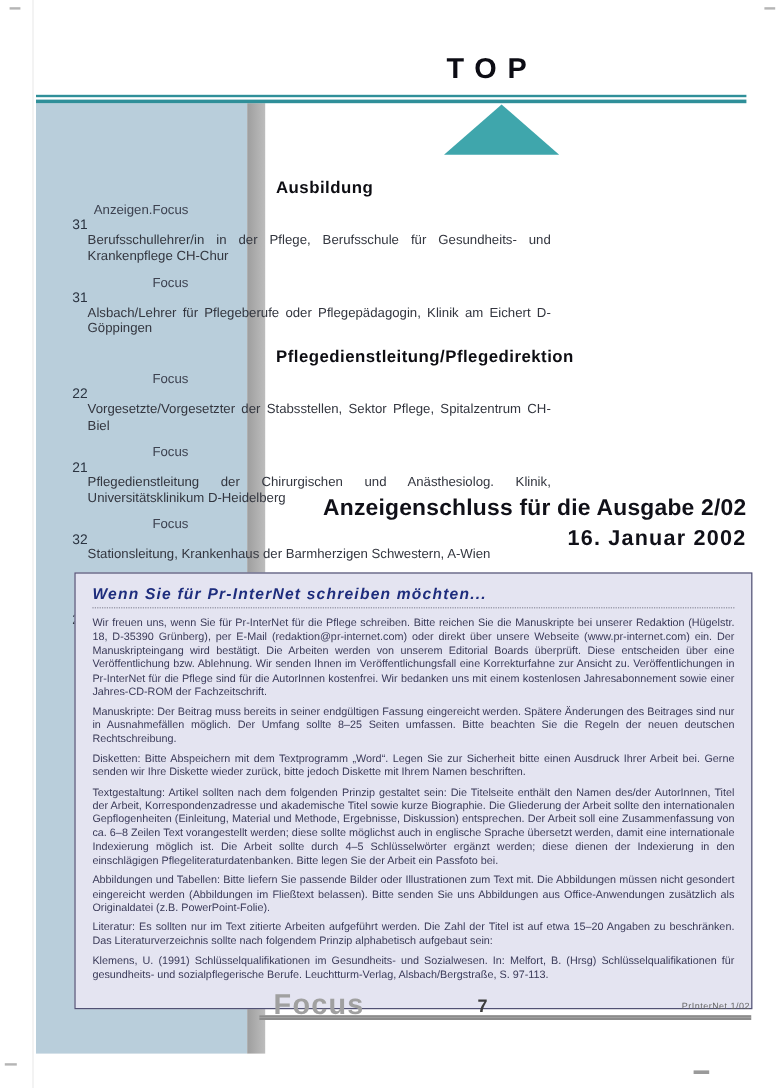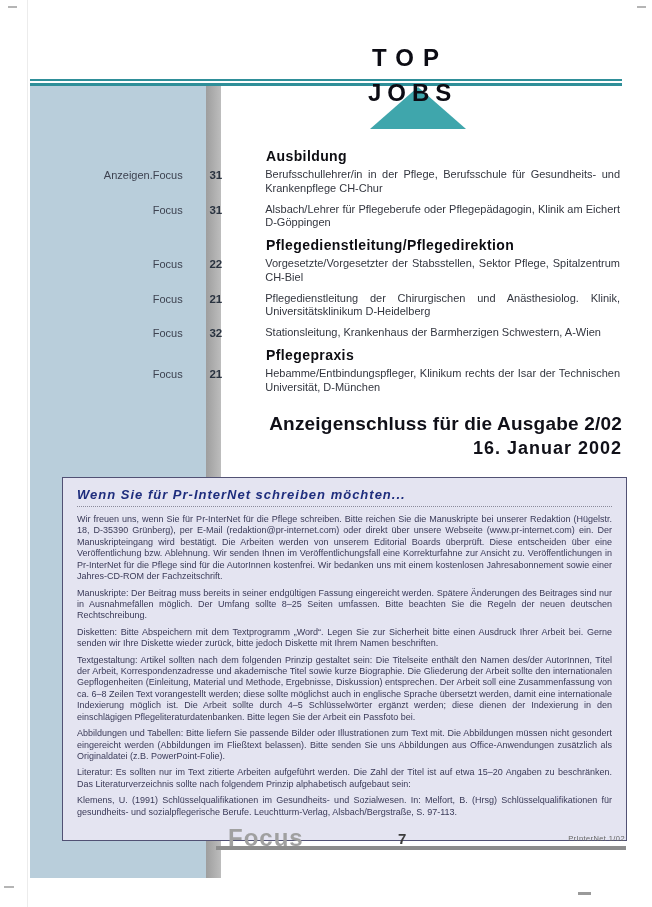--- a/index.html
+++ b/index.html
@@ -33,25 +33,25 @@
   .logo{position:absolute;left:366px;top:46px;width:104px;height:86px;}
   .logo .tri{position:absolute;left:4px;top:41px;width:0;height:0;
     border-left:48px solid transparent;border-right:48px solid transparent;
     border-bottom:42px solid var(--triangle);}
   .logo .l1,.logo .l2{position:relative;display:block;color:#0c0c14;font-weight:bold;
     font-size:24px;letter-spacing:9px;line-height:1;}
   .logo .l1{margin-left:6px;}
   .logo .l2{margin-top:11px;margin-left:2px;letter-spacing:6px;}
 
   
-  .listing{position:absolute;left:30px;top:141px;width:590px;padding-left:36px;}
+  .listing{position:absolute;left:30px;top:141px;width:590px;}
   .sec-heading{margin:7px 0 4px 200px;font-size:14px;font-weight:bold;color:#0d0d12;letter-spacing:.4px;}
-  .entry{display:flex;align-items:flex-start;margin-bottom:7px;}
+  .entry{display:flex;align-items:flex-start;margin-bottom:7px;flex-direction:column;}
   .entry .src{width:127px;text-align:right;font-size:11px;color:#3d4250;padding-top:1px;}
-  .entry .num{width:43px;text-align:right;font-size:11.5px;font-weight:bold;color:#2a3340;padding-top:1px;}
+  .entry .num{width:43px;text-align:right;font-size:11.5px;font-weight:normal;color:#2a3340;padding-top:1px;}
   .entry .desc{margin-left:43px;width:386px;font-size:11px;line-height:1.25;color:#33363f;text-align:justify;}
 
   
   .deadline{position:absolute;left:224px;top:413px;width:398px;text-align:right;color:#101018;}
   .deadline .d1{font-size:19px;font-weight:bold;letter-spacing:.2px;}
   .deadline .d2{font-size:18px;font-weight:bold;margin-top:3px;letter-spacing:1px;}
 
   
   .infobox{position:absolute;left:62px;top:477px;width:565px;height:364px;
     background:var(--boxbg);border:1px solid var(--boxborder);padding:9px 14px 8px 14px;overflow:hidden;}
@@ -81,21 +81,20 @@
   <div class="tick br"></div>
 
   <div class="sidebar"></div>
   <div class="sidebar-shadow"></div>
 
   <div class="toprule"></div>
 
   <div class="logo">
     <span class="tri"></span>
     <span class="l1">TOP</span>
-    <span class="l2">JOBS</span>
   </div>
 
   <div class="listing" id="listing">
       <div class="sec-heading">Ausbildung</div>
       <div class="entry">
         <span class="src">Anzeigen.Focus</span>
         <span class="num">31</span>
         <span class="desc">Berufsschullehrer/in in der Pflege, Berufsschule für Gesundheits- und Krankenpflege CH-Chur</span>
       </div>
       <div class="entry">

